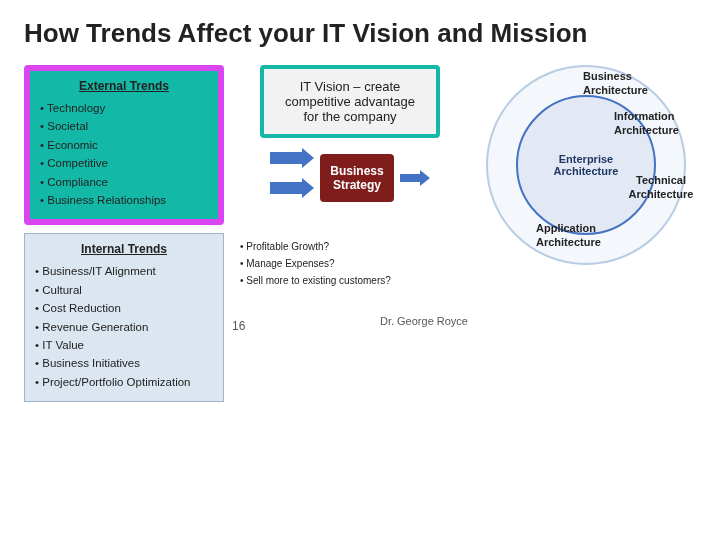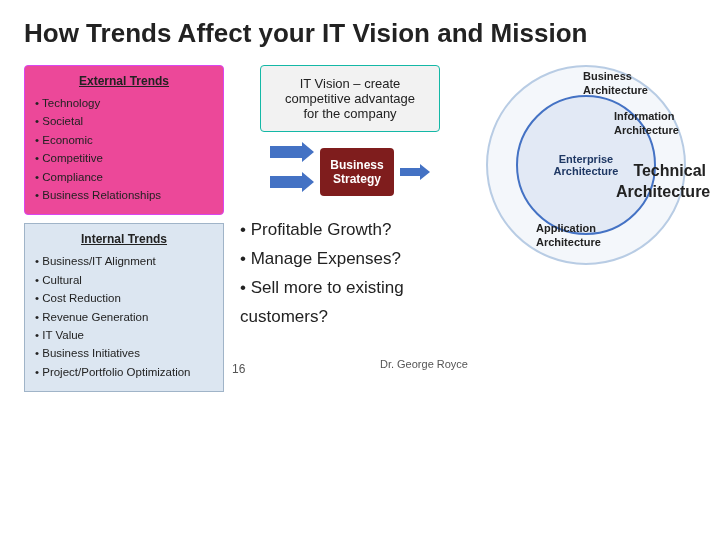--- a/index.html
+++ b/index.html
@@ -25,22 +25,22 @@
       margin-bottom: 16px;
     }
 
     
     .left-panel {
       width: 200px;
       flex-shrink: 0;
     }
 
     .external-box {
-      background: #ec4899;
-      border: 1px solid #d946ef;
+      background: #14b8a6;
+      border: 6px solid #d946ef;
       border-radius: 4px;
       padding: 8px 10px 10px 10px;
       margin-bottom: 8px;
     }
 
     .box-title {
       font-weight: bold;
       font-size: 12px;
       text-align: center;
       margin-bottom: 6px;
@@ -56,21 +56,21 @@
 
     .internal-box {
       background: #dce6f1;
       border: 1px solid #a0b4c8;
       border-radius: 0;
       padding: 8px 10px 10px 10px;
     }
 
     .it-vision-box {
       background: #f2f2f2;
-      border: 1px solid #14b8a6;
+      border: 4px solid #14b8a6;
       border-radius: 4px;
       padding: 10px 16px;
       text-align: center;
       font-size: 13px;
       color: #222;
       min-width: 180px;
     }
 
     .biz-strategy-box {
       background: #7f1d1d;
@@ -78,23 +78,23 @@
       font-size: 12px;
       font-weight: bold;
       text-align: center;
       padding: 10px 10px;
       border-radius: 4px;
       min-width: 72px;
     }
 
     
     .bullet-list-mid {
-      font-size: 17px;
-      color: #222;
-      margin-top: 8px;
+      font-size: 10px;
+      color: #222;
+      margin-top: 24px;
       line-height: 1.7;
       padding-left: 4px;
     }
 
     .page-num {
       font-size: 12px;
       color: #555;
       text-align: center;
       margin-top: 8px;
     }
@@ -164,26 +164,26 @@
       font-size: 11px;
       font-weight: bold;
       color: #222;
       text-align: left;
       width: 90px;
       line-height: 1.3;
     }
 
     .technical-arch-label {
       position: absolute;
-      top: 96px;
+      top: 108px;
       right: -10px;
-      font-size: 16px;
-      font-weight: bold;
-      color: #222;
-      text-align: right;
+      font-size: 11px;
+      font-weight: bold;
+      color: #222;
+      text-align: center;
       width: 90px;
       line-height: 1.3;
     }
 
     .app-arch-label {
       position: absolute;
       top: 156px;
       left: 60px;
       font-size: 11px;
       font-weight: bold;

